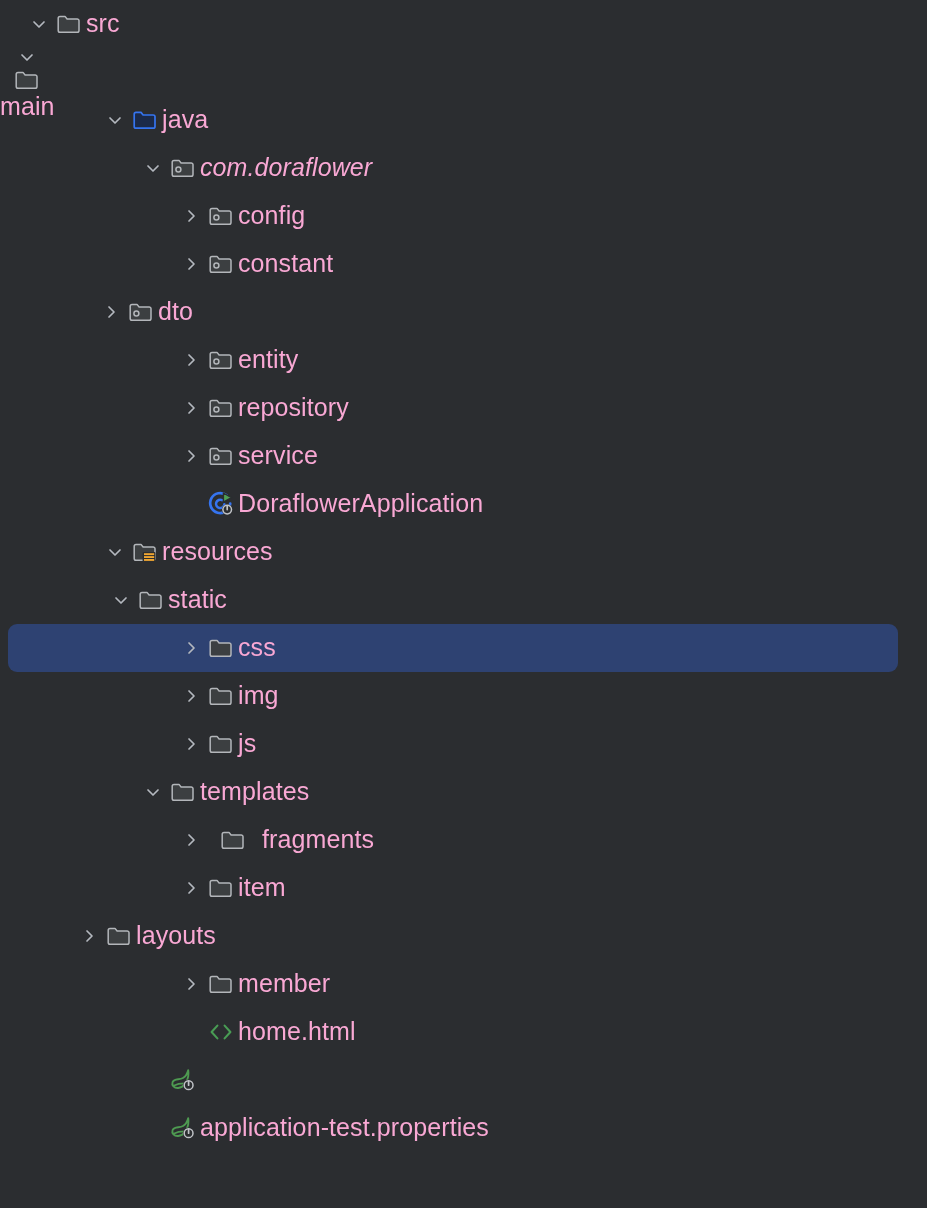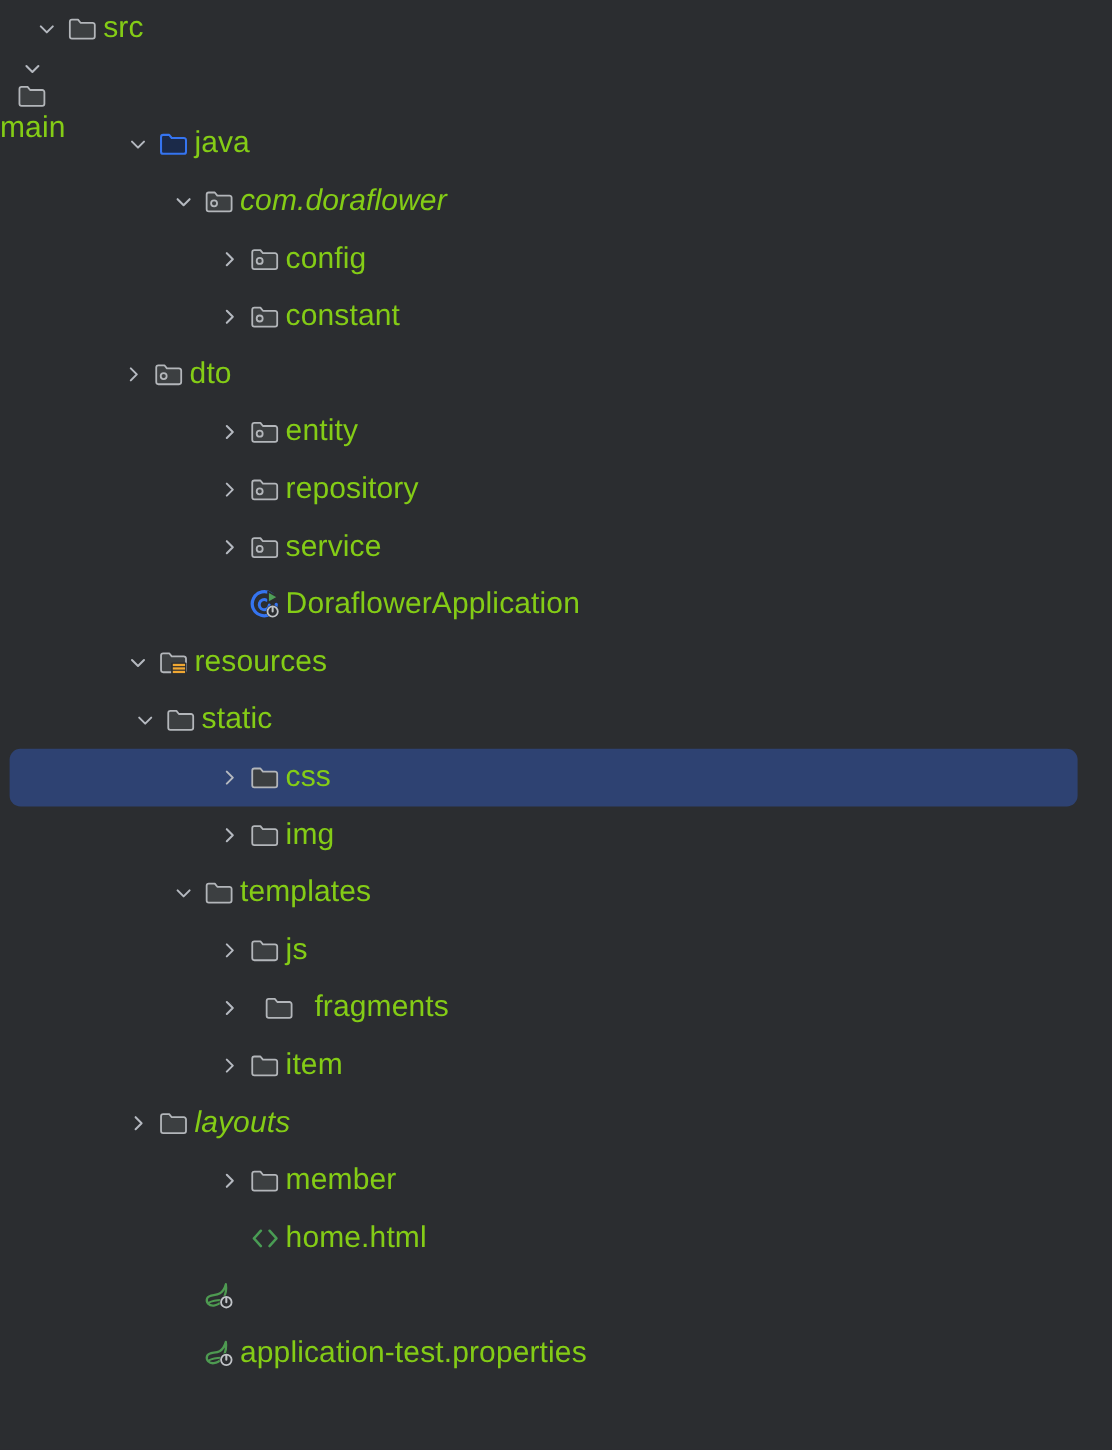--- a/index.html
+++ b/index.html
@@ -71,21 +71,21 @@
     min-width: 34px;
     height: 48px;
     display: flex;
     align-items: center;
     justify-content: center;
   }
   .icon svg { display: block; }
 
   .label {
     font-size: 25px;
-    color: #84cc16;
+    color: #f9a8d4;
     letter-spacing: 0.1px;
     line-height: 1;
     padding-bottom: 2px;
   }
 </style>
 </head>
 <body>
 
 <div id="tree">
     <div class="row">
@@ -324,50 +324,50 @@
         </span>
         <span class="icon">
           <svg width="28" height="28" viewBox="0 0 28 28">
             <path d="M3.2 8.2 A1.8 1.8 0 0 1 5 6.4 h5.0 l2.1 2.6 h10.0 A1.8 1.8 0 0 1 24 10.8 v9.6 A1.8 1.8 0 0 1 22.2 22.2 H5 A1.8 1.8 0 0 1 3.2 20.4 Z" fill="#3c3f41" stroke="#b3b6ba" stroke-width="1.5" stroke-linejoin="round"></path>
           </svg>
         </span>
         <span class="label">img</span>
       </div>
     </div>
     <div class="row">
+      <div class="content" style="padding-left: 178px;">
+        <span class="twisty">
+          <svg width="18" height="18" viewBox="0 0 18 18">
+            <path d="M7 4 L12 9 L7 14" fill="none" stroke="#b4b8bf" stroke-width="1.7" stroke-linecap="round" stroke-linejoin="round"></path>
+          </svg>
+        </span>
+        <span class="icon">
+          <svg width="28" height="28" viewBox="0 0 28 28">
+            <path d="M3.2 8.2 A1.8 1.8 0 0 1 5 6.4 h5.0 l2.1 2.6 h10.0 A1.8 1.8 0 0 1 24 10.8 v9.6 A1.8 1.8 0 0 1 22.2 22.2 H5 A1.8 1.8 0 0 1 3.2 20.4 Z" fill="#3c3f41" stroke="#b3b6ba" stroke-width="1.5" stroke-linejoin="round"></path>
+          </svg>
+        </span>
+        <span class="label">js</span>
+      </div>
+    </div>
+    <div class="row">
       <div class="content" style="padding-left: 140px;">
         <span class="twisty">
           <svg width="18" height="18" viewBox="0 0 18 18">
             <path d="M4 7 L9 12 L14 7" fill="none" stroke="#b4b8bf" stroke-width="1.7" stroke-linecap="round" stroke-linejoin="round"></path>
           </svg>
         </span>
         <span class="icon">
           <svg width="28" height="28" viewBox="0 0 28 28">
             <path d="M3.2 8.2 A1.8 1.8 0 0 1 5 6.4 h5.0 l2.1 2.6 h10.0 A1.8 1.8 0 0 1 24 10.8 v9.6 A1.8 1.8 0 0 1 22.2 22.2 H5 A1.8 1.8 0 0 1 3.2 20.4 Z" fill="#3c3f41" stroke="#b3b6ba" stroke-width="1.5" stroke-linejoin="round"></path>
           </svg>
         </span>
         <span class="label">templates</span>
       </div>
     </div>
     <div class="row">
-      <div class="content" style="padding-left: 178px;">
-        <span class="twisty">
-          <svg width="18" height="18" viewBox="0 0 18 18">
-            <path d="M7 4 L12 9 L7 14" fill="none" stroke="#b4b8bf" stroke-width="1.7" stroke-linecap="round" stroke-linejoin="round"></path>
-          </svg>
-        </span>
-        <span class="icon">
-          <svg width="28" height="28" viewBox="0 0 28 28">
-            <path d="M3.2 8.2 A1.8 1.8 0 0 1 5 6.4 h5.0 l2.1 2.6 h10.0 A1.8 1.8 0 0 1 24 10.8 v9.6 A1.8 1.8 0 0 1 22.2 22.2 H5 A1.8 1.8 0 0 1 3.2 20.4 Z" fill="#3c3f41" stroke="#b3b6ba" stroke-width="1.5" stroke-linejoin="round"></path>
-          </svg>
-        </span>
-        <span class="label">js</span>
-      </div>
-    </div>
-    <div class="row">
       <div class="content" style="padding-left: 178px; gap: 12px;">
         <span class="twisty">
           <svg width="18" height="18" viewBox="0 0 18 18">
             <path d="M7 4 L12 9 L7 14" fill="none" stroke="#b4b8bf" stroke-width="1.7" stroke-linecap="round" stroke-linejoin="round"></path>
           </svg>
         </span>
         <span class="icon">
           <svg width="28" height="28" viewBox="0 0 28 28">
             <path d="M3.2 8.2 A1.8 1.8 0 0 1 5 6.4 h5.0 l2.1 2.6 h10.0 A1.8 1.8 0 0 1 24 10.8 v9.6 A1.8 1.8 0 0 1 22.2 22.2 H5 A1.8 1.8 0 0 1 3.2 20.4 Z" fill="#3c3f41" stroke="#b3b6ba" stroke-width="1.5" stroke-linejoin="round"></path>
           </svg>
@@ -384,21 +384,21 @@
         </span>
         <span class="icon">
           <svg width="28" height="28" viewBox="0 0 28 28">
             <path d="M3.2 8.2 A1.8 1.8 0 0 1 5 6.4 h5.0 l2.1 2.6 h10.0 A1.8 1.8 0 0 1 24 10.8 v9.6 A1.8 1.8 0 0 1 22.2 22.2 H5 A1.8 1.8 0 0 1 3.2 20.4 Z" fill="#3c3f41" stroke="#b3b6ba" stroke-width="1.5" stroke-linejoin="round"></path>
           </svg>
         </span>
         <span class="label">item</span>
       </div>
     </div>
     <div class="row">
-      <div class="content" style="padding-left: 102px; font-style: italic;">
+      <div class="content" style="padding-left: 76px;">
         <span class="twisty">
           <svg width="18" height="18" viewBox="0 0 18 18">
             <path d="M7 4 L12 9 L7 14" fill="none" stroke="#b4b8bf" stroke-width="1.7" stroke-linecap="round" stroke-linejoin="round"></path>
           </svg>
         </span>
         <span class="icon">
           <svg width="28" height="28" viewBox="0 0 28 28">
             <path d="M3.2 8.2 A1.8 1.8 0 0 1 5 6.4 h5.0 l2.1 2.6 h10.0 A1.8 1.8 0 0 1 24 10.8 v9.6 A1.8 1.8 0 0 1 22.2 22.2 H5 A1.8 1.8 0 0 1 3.2 20.4 Z" fill="#3c3f41" stroke="#b3b6ba" stroke-width="1.5" stroke-linejoin="round"></path>
           </svg>
         </span>

